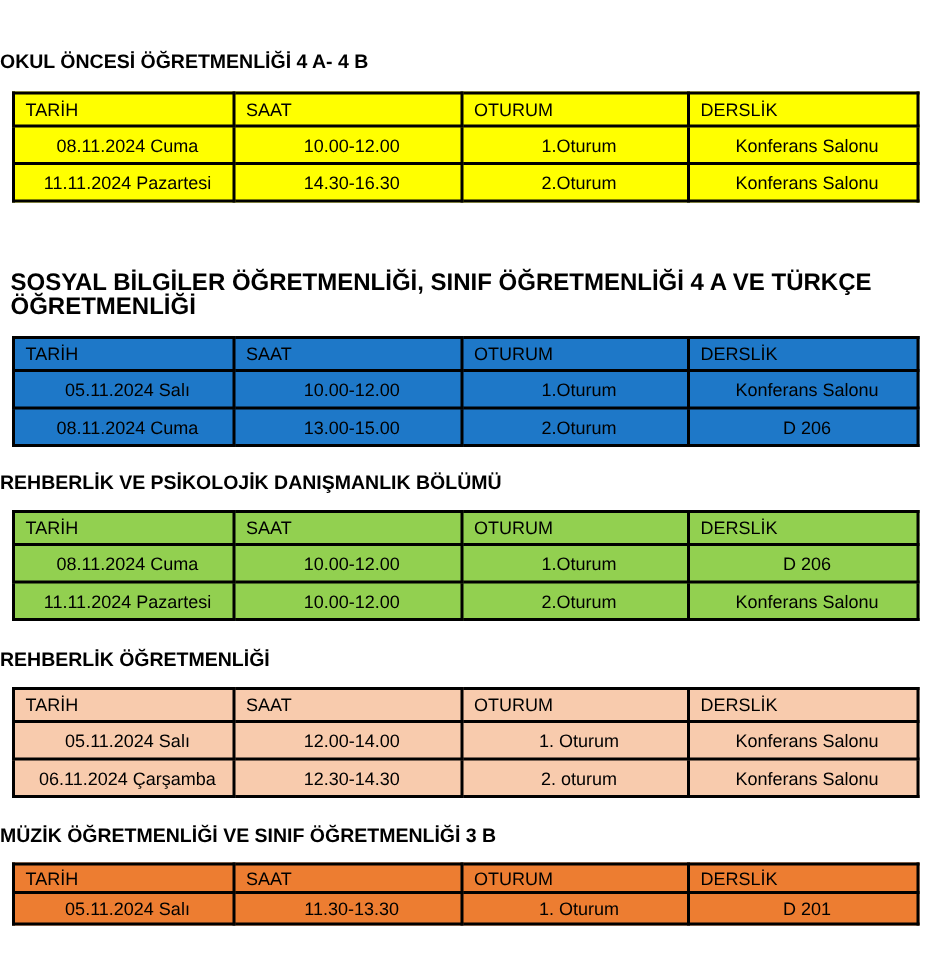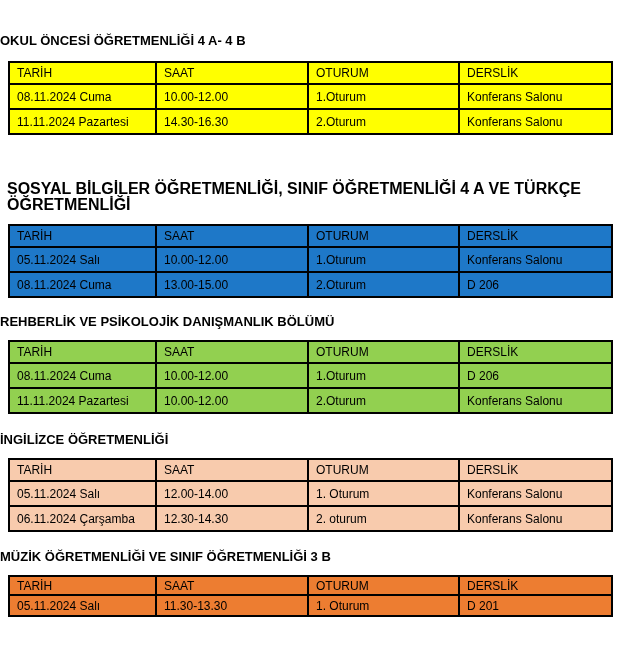--- a/index.html
+++ b/index.html
@@ -36,21 +36,21 @@
   table.schedule col.c4 { width: 153px; }
   table.schedule th, table.schedule td {
     border: 2px solid #000000;
     text-align: left;
     font-weight: normal;
     padding: 0 2px 0 7px;
     white-space: nowrap;
     overflow: hidden;
   }
   table.schedule th { height: 20px; }
-  table.schedule td { height: 23px; }
+  table.schedule td { height: 23px; text-align: center; }
   table.compact th { height: 17px; }
   table.compact td { height: 19px; }
 
   
   #s1 .section-heading { margin-top: 33px; }
   #s1 table { margin-top: 12px; }
   #s2 .section-heading { margin-top: 46px; text-align: left; padding-left: 7px; font-size: 16px; }
   #s2 table { margin-top: 11px; }
   #s3 .section-heading { margin-top: 16px; }
   #s3 table { margin-top: 10px; }
@@ -163,21 +163,21 @@
         <td>11.11.2024 Pazartesi</td>
         <td>10.00-12.00</td>
         <td>2.Oturum</td>
         <td>Konferans Salonu</td>
       </tr>
     </tbody>
       </table>
   </div>
 
   <div id="s4">
-    <div class="section-heading">İNGİLİZCE ÖĞRETMENLİĞİ</div>
+    <div class="section-heading">REHBERLİK ÖĞRETMENLİĞİ</div>
     <table class="schedule" style="background-color: rgb(248, 203, 173);">
       <colgroup>
           <col class="c1">
           <col class="c2">
           <col class="c3">
           <col class="c4">
         </colgroup>
       <tbody>
           <tr>
         <th>TARİH</th>

